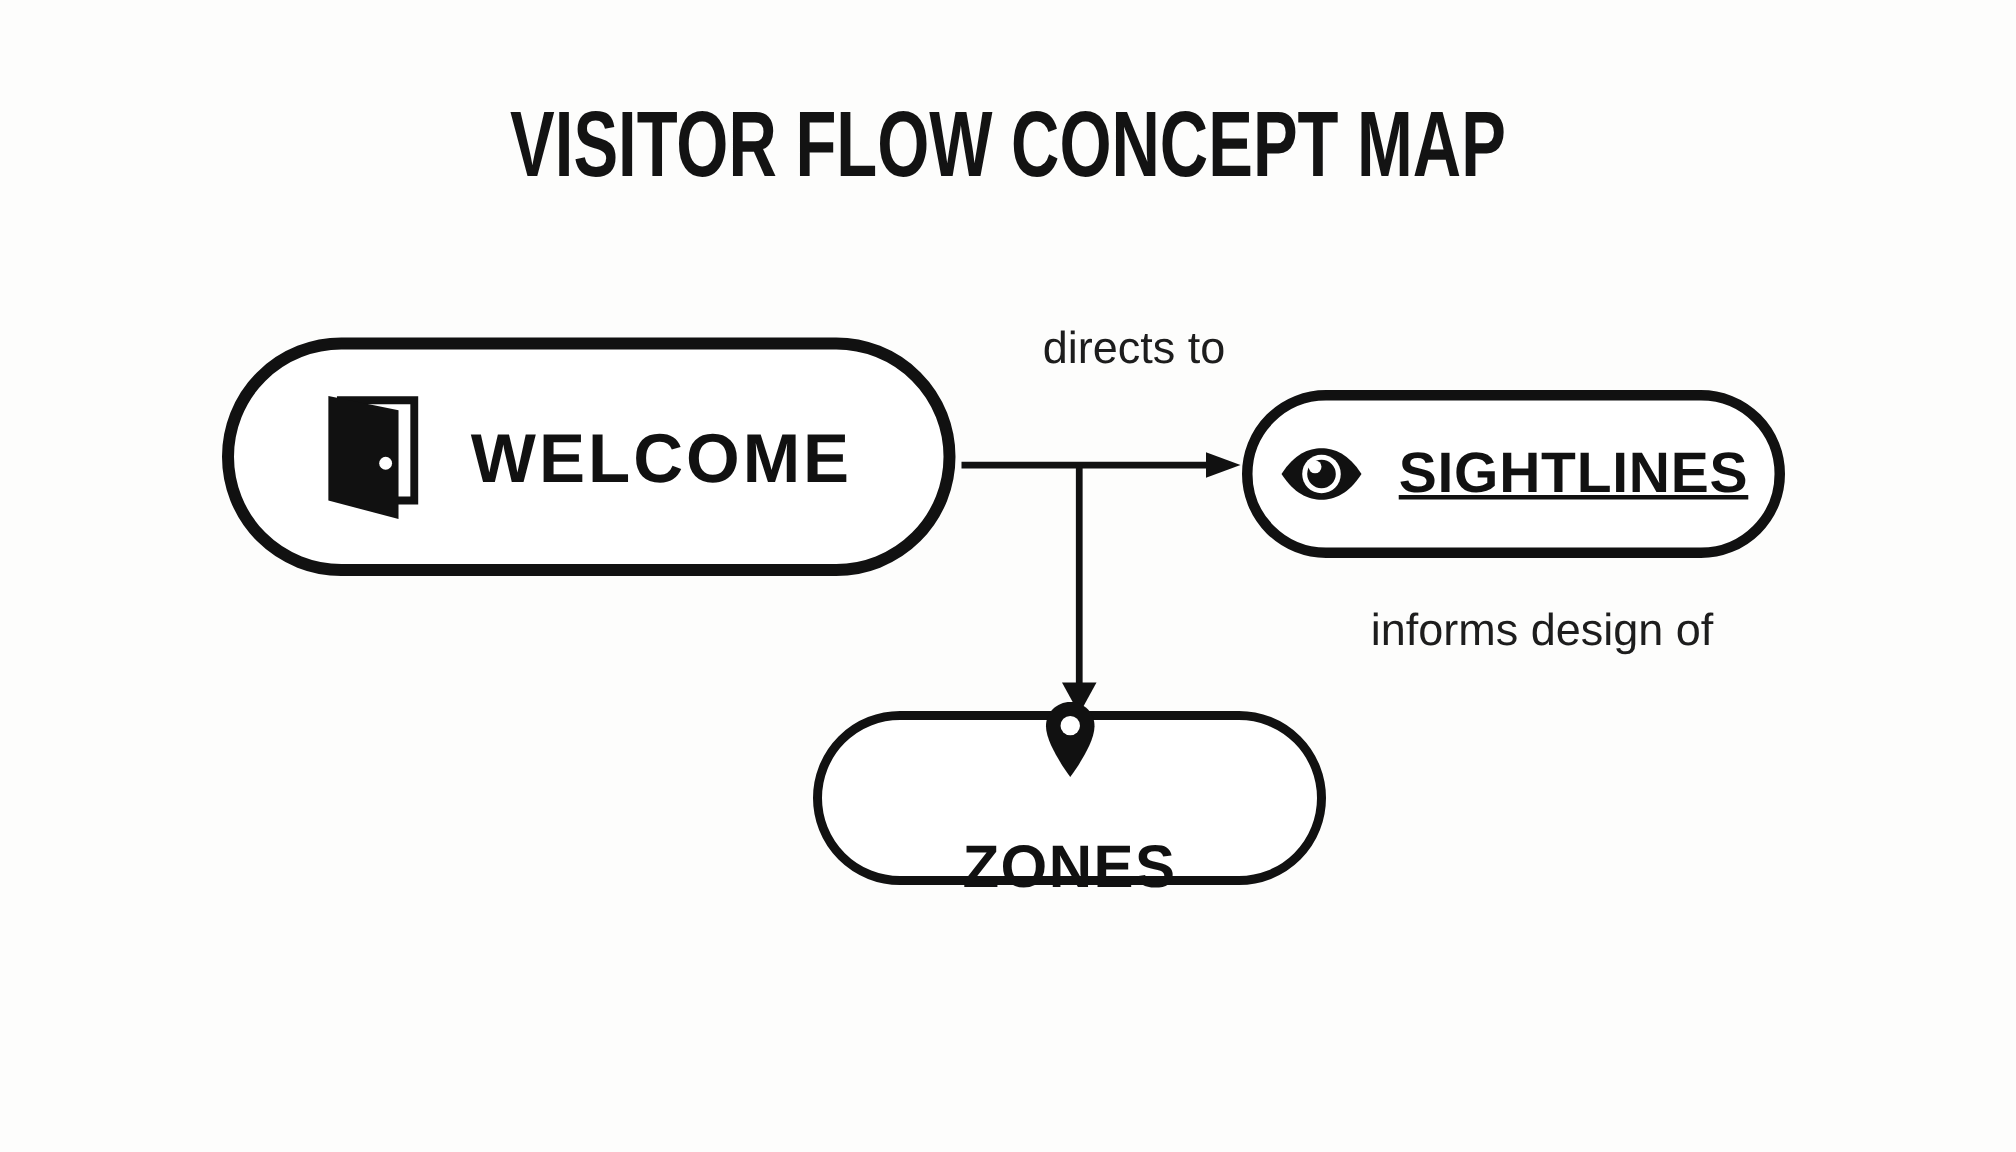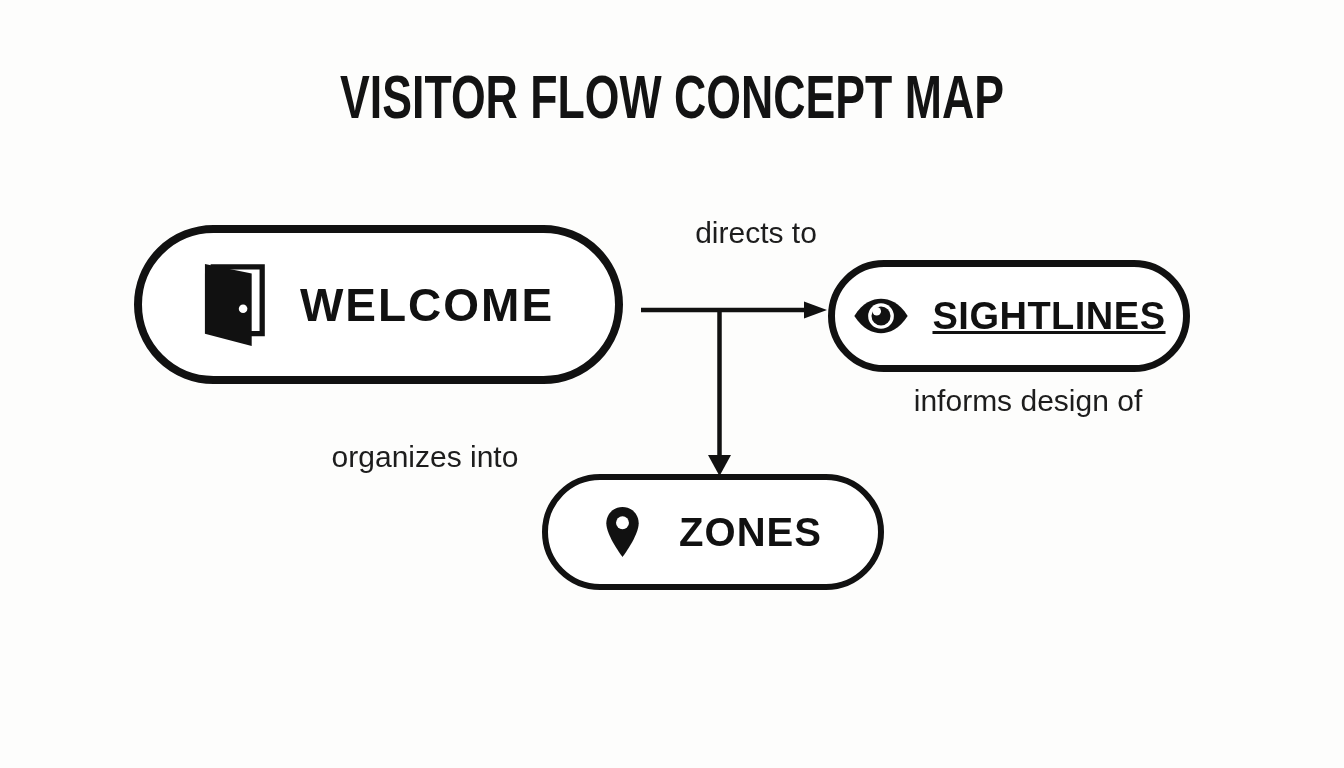--- a/index.html
+++ b/index.html
@@ -41,21 +41,21 @@
     position: absolute;
     box-sizing: border-box;
     background: #ffffff;
     border: 8px solid #111111;
     display: flex;
     align-items: center;
     justify-content: center;
     color: #111111;
   }
   .node-welcome {
-    left: 134px;
+    left: 148px;
     top: 225px;
     width: 489px;
     height: 159px;
     border-radius: 80px;
     gap: 34px;
   }
   .node-welcome .node-label {
     font-size: 46px;
     font-weight: 700;
     letter-spacing: 2px;
@@ -76,20 +76,21 @@
     text-decoration: underline;
   }
   .node-zones {
     left: 542px;
     top: 474px;
     width: 342px;
     height: 116px;
     border-width: 6px;
     border-radius: 58px;
     gap: 38px;
+    flex-direction: column;
   }
   .node-zones .node-label {
     font-size: 40px;
     font-weight: 700;
     letter-spacing: 1px;
   }
   .node-label {
     white-space: nowrap;
     line-height: 1;
   }
@@ -101,21 +102,21 @@
     position: absolute;
     transform: translateX(-50%);
     font-size: 30px;
     font-weight: 400;
     color: #1d1d1d;
     white-space: nowrap;
     line-height: 1;
   }
   .edge-label-directs { left: 756px; top: 218px; }
   .edge-label-organizes { left: 425px; top: 442px; }
-  .edge-label-informs { left: 1028px; top: 386px; }
+  .edge-label-informs { left: 1028px; top: 406px; }
 </style>
 </head>
 <body>
 
 <div class="canvas">
 
   <h1 class="page-title">VISITOR FLOW CONCEPT MAP</h1>
 
   <svg class="connectors" viewBox="0 0 1344 768" xmlns="http://www.w3.org/2000/svg">
 
@@ -151,16 +152,15 @@
 
   <div class="node node-zones">
     <svg class="node-icon" width="37" height="54" viewBox="0 0 40 58" xmlns="http://www.w3.org/2000/svg">
       <path d="M20 2 C10 2 2.5 9.8 2.5 19.5 C2.5 33 20 56 20 56 C20 56 37.5 33 37.5 19.5 C37.5 9.8 30 2 20 2 Z" fill="#111111"></path>
       <circle cx="20" cy="19" r="7" fill="#ffffff"></circle>
     </svg>
     <span class="node-label">ZONES</span>
   </div>
 
   <span class="edge-label edge-label-directs">directs to</span>
-  <span class="edge-label edge-label-organizes">organizes into</span>
   <span class="edge-label edge-label-informs">informs design of</span>
 
 </div>
 
 </body></html>

